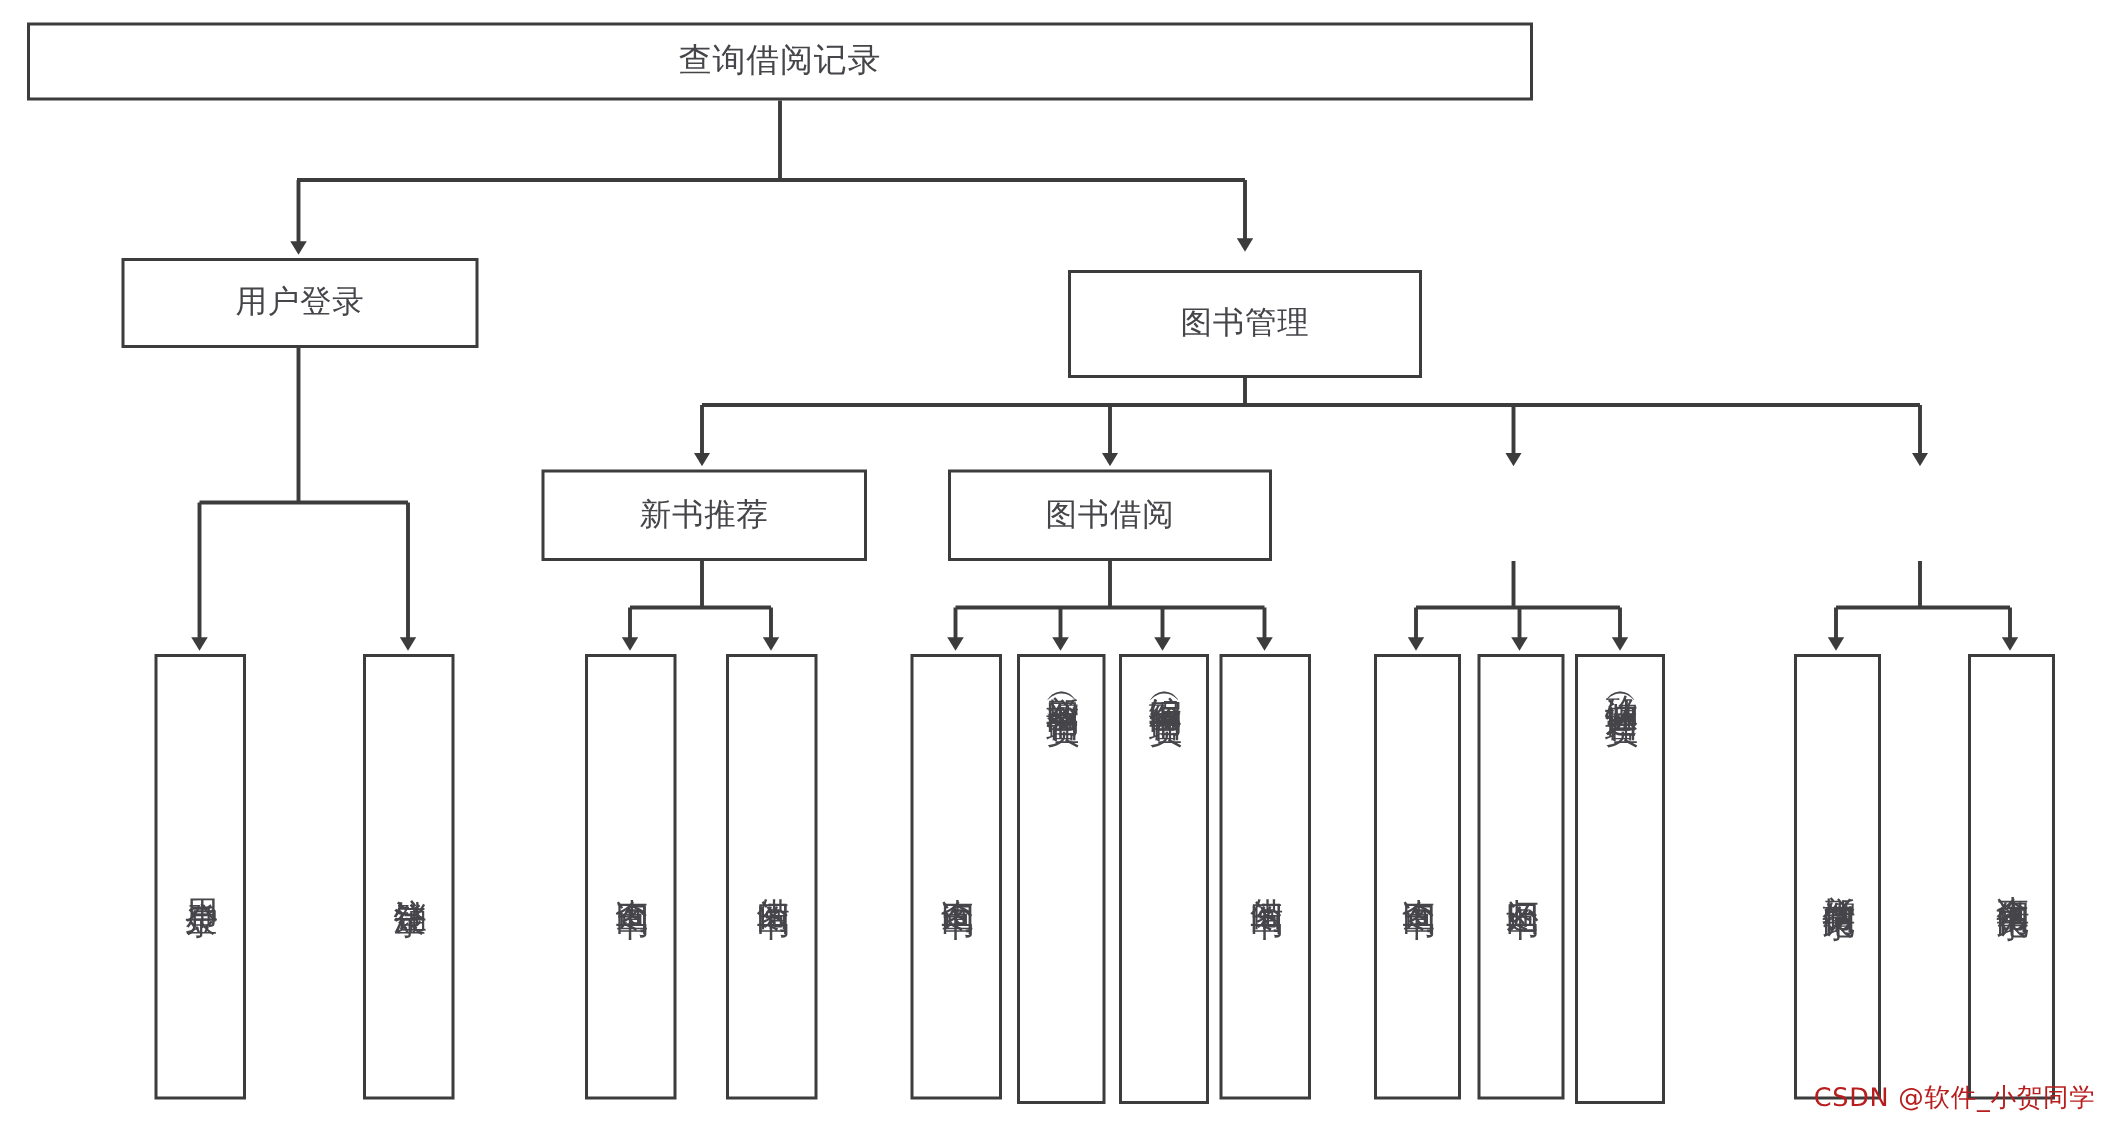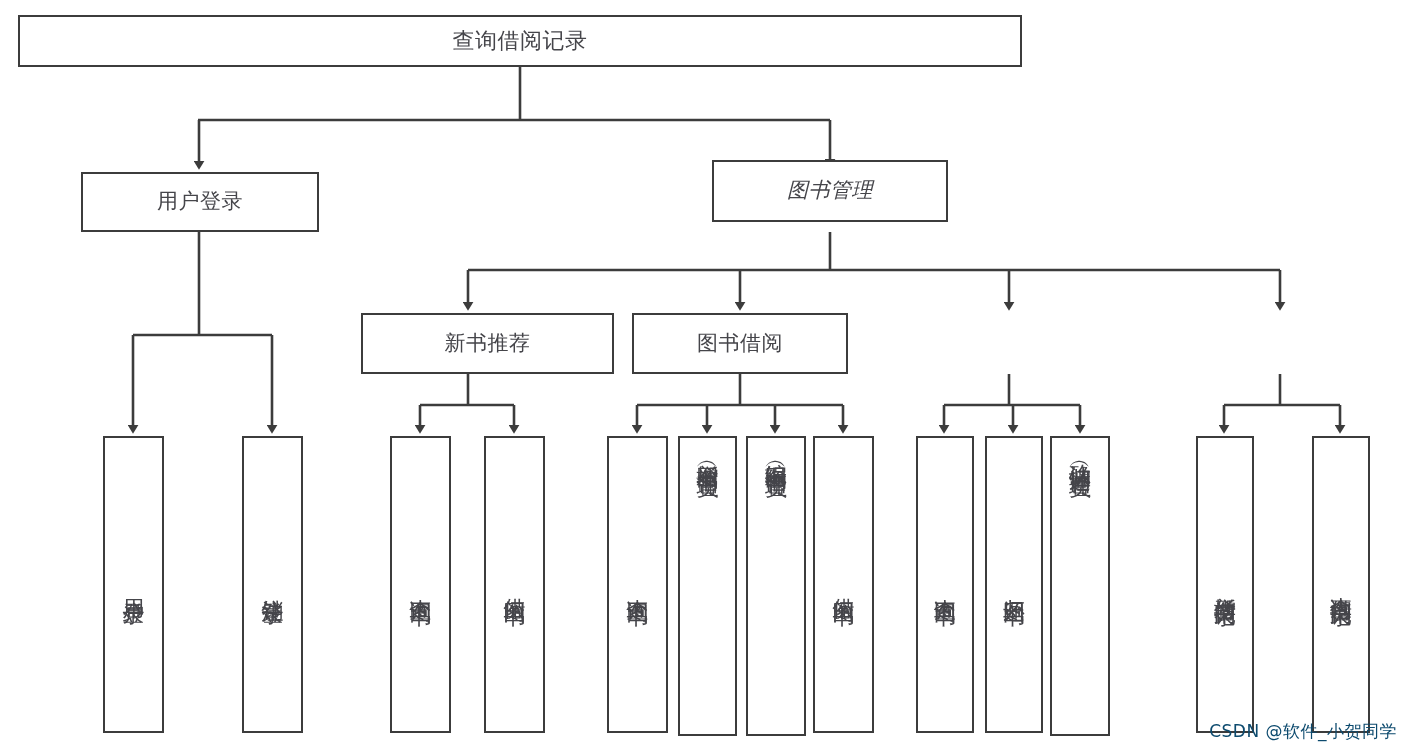--- a/index.html
+++ b/index.html
@@ -60,21 +60,21 @@
   }
   .node.vert.mid{
     align-items:center;
     padding-top:0;
   }
   .watermark{
     position:absolute;
     right:8px;
     bottom:4px;
     font-size:17px;
-    color:#0c4a6e;
+    color:#b91c1c;
     letter-spacing:0.5px;
     white-space:nowrap;
     user-select:none;
   }
 </style>
 </head>
 <body>
 
 <div id="canvas">
 
@@ -128,25 +128,25 @@
     </g>
   </svg>
 
   <div class="node horiz root" style="left:18px; top:15px; width:1004px; height:52px;">
     <span class="lbl">查询借阅记录</span>
   </div>
 
   <div class="node horiz" style="left:81px; top:172px; width:238px; height:60px;">
     <span class="lbl">用户登录</span>
   </div>
-  <div class="node horiz" style="left:712px; top:160px; width:236px; height:62px;font-style:italic;">
+  <div class="node horiz" style="left:712px; top:180px; width:236px; height:72px;">
     <span class="lbl">图书管理</span>
   </div>
 
-  <div class="node horiz" style="left:361px; top:313px; width:253px; height:61px;">
+  <div class="node horiz" style="left:361px; top:313px; width:217px; height:61px;">
     <span class="lbl">新书推荐</span>
   </div>
   <div class="node horiz" style="left:632px; top:313px; width:216px; height:61px;">
     <span class="lbl">图书借阅</span>
   </div>
 
   <div class="node vert mid" style="left:103px; top:436px; width:61px; height:297px;">
     <span class="lbl">用户登录</span>
   </div>
   <div class="node vert mid" style="left:242px; top:436px; width:61px; height:297px;">

